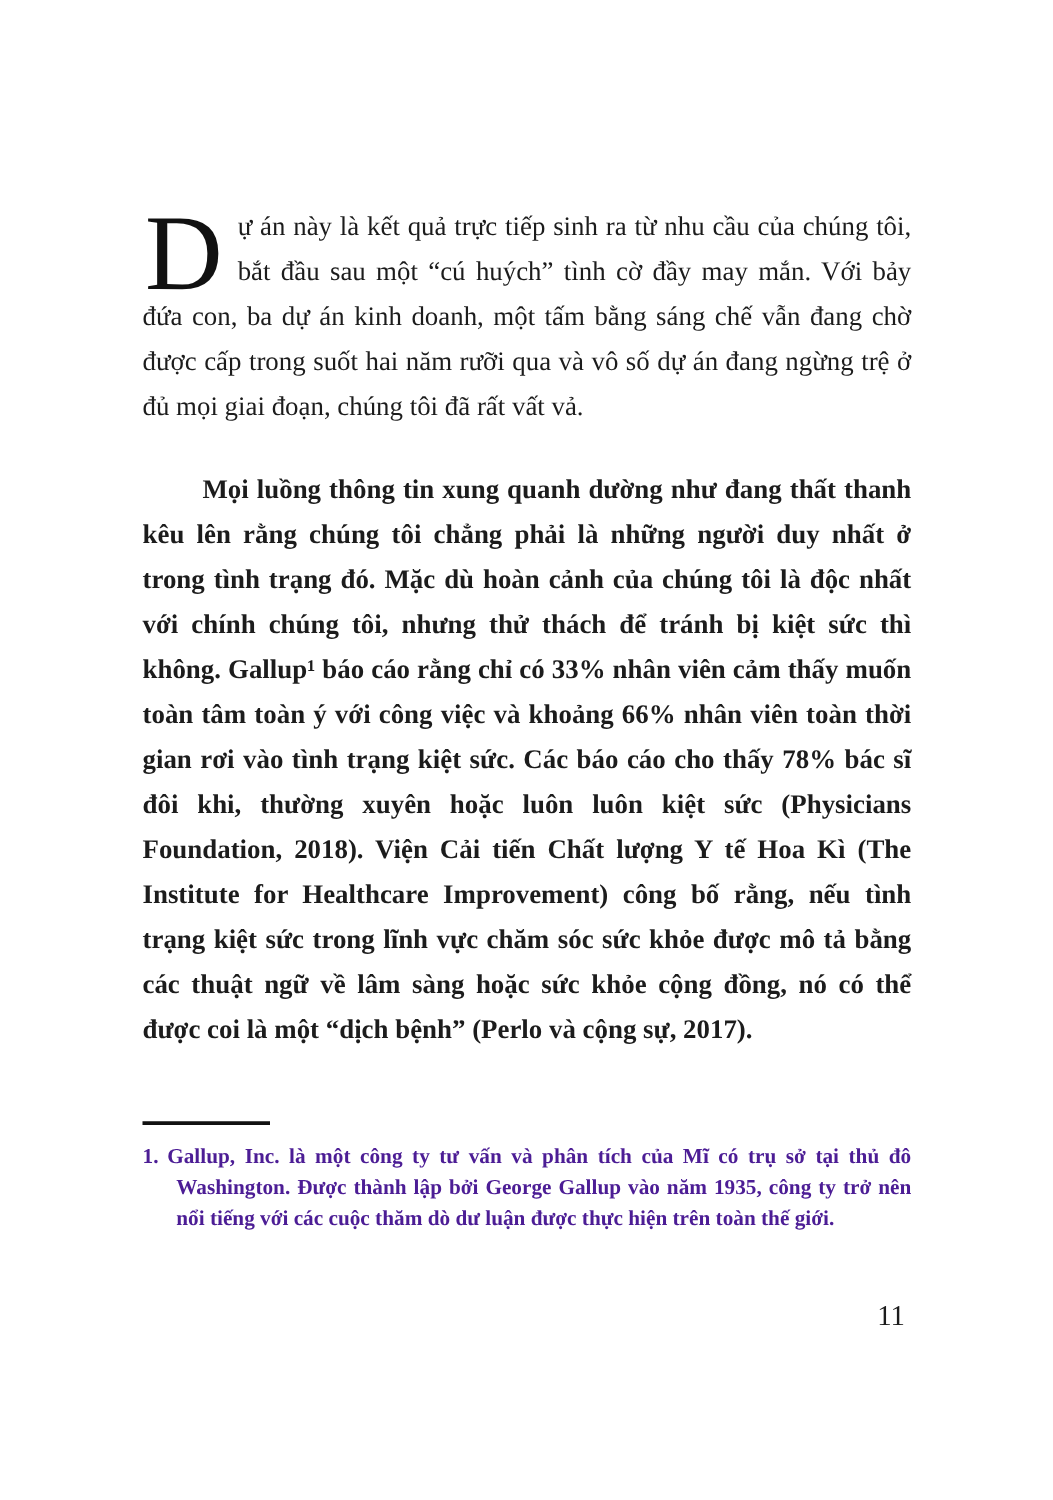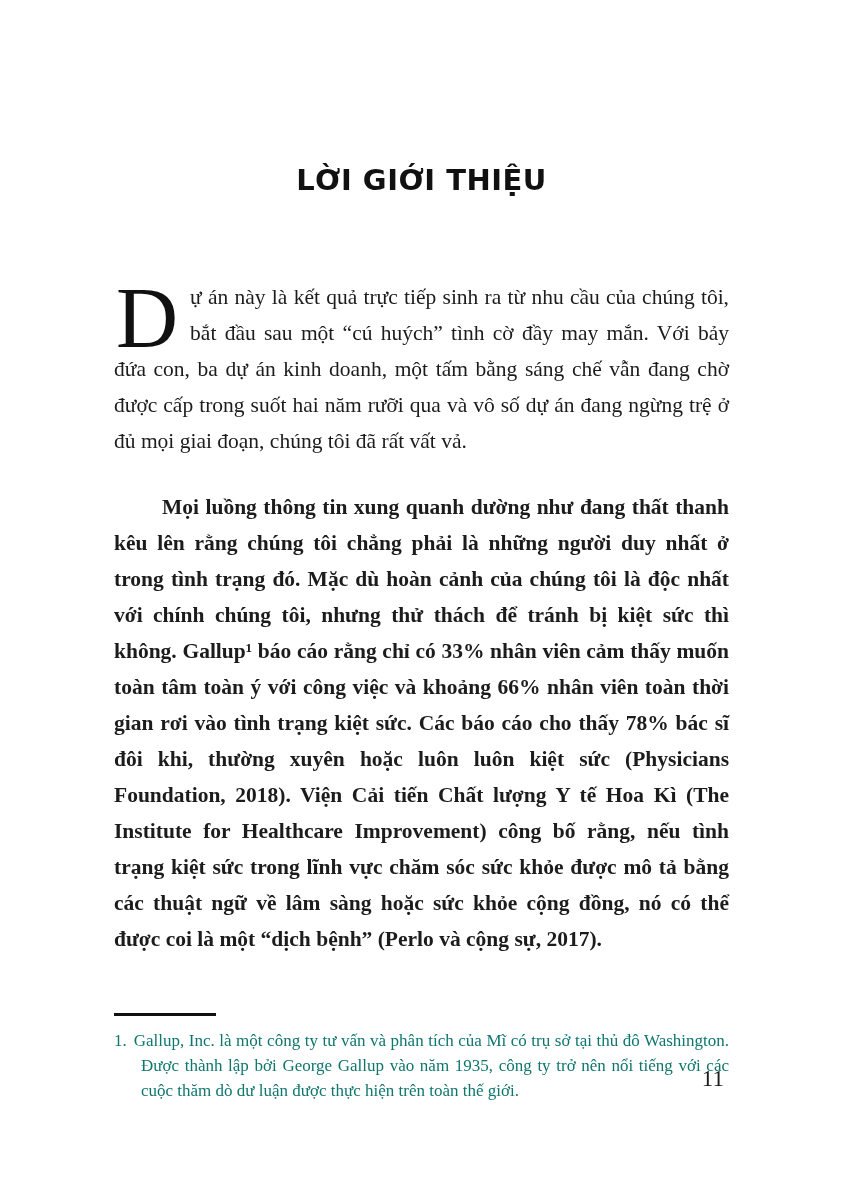--- a/index.html
+++ b/index.html
@@ -56,38 +56,38 @@
     background: #111111;
     margin: 0 0 12px 0;
   }
   .footnote-text {
     font-size: 17px;
     line-height: 25px;
     text-align: justify;
     margin: 0;
     padding-left: 27px;
     text-indent: -27px;
-    color: #0f766e;
+    color: #4c1d95;
+    font-weight: bold;
   }
   .footnote-marker { margin-right: 7px; }
   .page-number {
     position: absolute;
     right: 118px;
-    top: 1066px;
+    top: 1040px;
     font-size: 23px;
     color: #1c1c1c;
   }
 </style>
 </head>
 <body>
 
 <div class="page">
   <div class="content">
 
-    <h1 class="chapter-title">LỜI GIỚI THIỆU</h1>
 
     <p class="body-par par-1">
       <span class="dropcap">D</span><span>ự án này là kết quả trực tiếp sinh ra từ nhu cầu của chúng tôi, bắt đầu sau một “cú huých” tình cờ đầy may mắn. Với bảy đứa con, ba dự án kinh doanh, một tấm bằng sáng chế vẫn đang chờ được cấp trong suốt hai năm rưỡi qua và vô số dự án đang ngừng trệ ở đủ mọi giai đoạn, chúng tôi đã rất vất vả.</span>
     </p>
 
     <p class="body-par par-2">Mọi luồng thông tin xung quanh dường như đang thất thanh kêu lên rằng chúng tôi chẳng phải là những người duy nhất ở trong tình trạng đó. Mặc dù hoàn cảnh của chúng tôi là độc nhất với chính chúng tôi, nhưng thử thách để tránh bị kiệt sức thì không. Gallup¹ báo cáo rằng chỉ có 33% nhân viên cảm thấy muốn toàn tâm toàn ý với công việc và khoảng 66% nhân viên toàn thời gian rơi vào tình trạng kiệt sức. Các báo cáo cho thấy 78% bác sĩ đôi khi, thường xuyên hoặc luôn luôn kiệt sức (Physicians Foundation, 2018). Viện Cải tiến Chất lượng Y tế Hoa Kì (The Institute for Healthcare Improvement) công bố rằng, nếu tình trạng kiệt sức trong lĩnh vực chăm sóc sức khỏe được mô tả bằng các thuật ngữ về lâm sàng hoặc sức khỏe cộng đồng, nó có thể được coi là một “dịch bệnh” (Perlo và cộng sự, 2017).</p>
 
     <div class="footnote-block">
       <div class="footnote-rule"></div>
       <p class="footnote-text">

